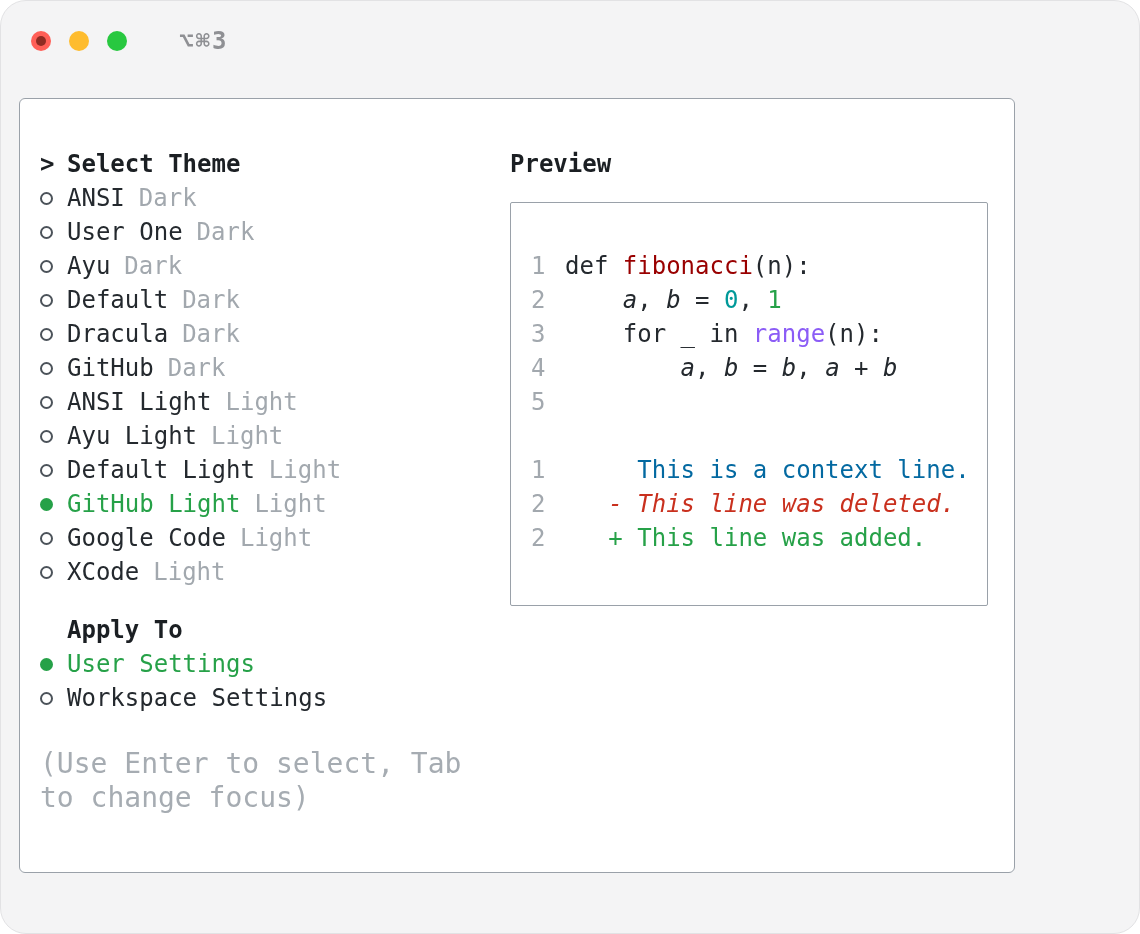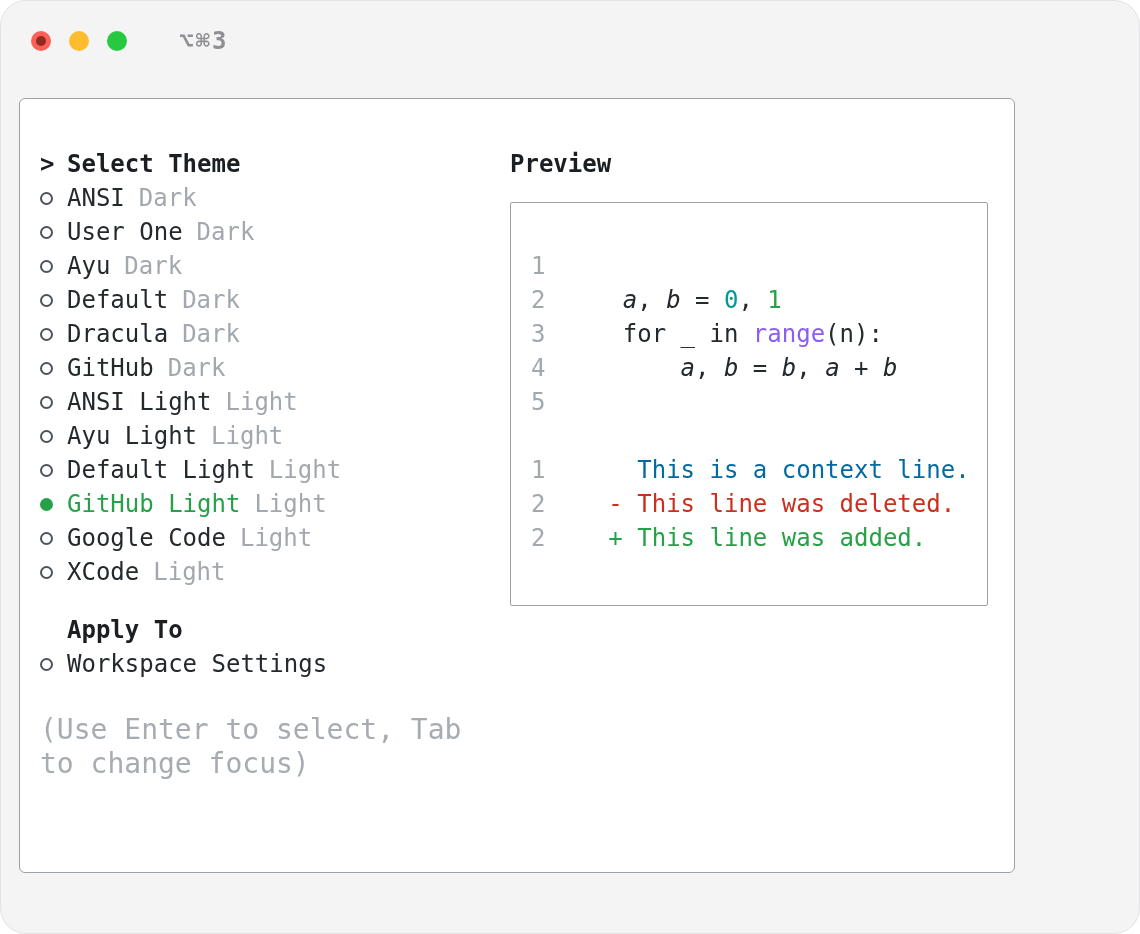--- a/index.html
+++ b/index.html
@@ -81,21 +81,21 @@
   .cline { height: 34px; display: flex; align-items: center; font-size: 24px; white-space: pre; color: #24292e; }
   .lnum { color: #a2a8ae; width: 14px; text-align: right; margin-right: 20px; flex: none; white-space: pre; }
   .ctext { white-space: pre; }
   .ctext span { white-space: pre; }
   .tok-function { color: #990000; }
   .tok-builtin  { color: #8b5cf6; }
   .tok-number   { color: #009999; }
   .tok-number-alt { color: #26a148; }
   .tok-variable { font-style: italic; color: #24292e; }
   .diff-context .ctext { color: #0369a1; }
-  .diff-deleted .ctext { color: #c9301e; }
+  .diff-deleted .ctext { color: #c9301e; font-style: italic; }
   .diff-added   .ctext { color: #26a148; }
 </style>
 </head>
 <body>
 
 <div class="stage">
 
   <div class="titlebar">
     <span class="light red"></span>
     <span class="light yellow"></span>
@@ -171,37 +171,41 @@
         <span class="slot"><span class="radio"></span></span>
         <span class="tname">XCode</span>
         <span class="tvariant">Light</span>
       </div>
 
       <div class="row apply-heading">
         <span class="slot"></span>
         <span class="heading">Apply To</span>
       </div>
 
+      <div class="row selected">
+        <span class="slot"><span class="radio"></span></span>
+        <span class="tname">User Settings</span>
+      </div>
       <div class="row">
         <span class="slot"><span class="radio"></span></span>
         <span class="tname">Workspace Settings</span>
       </div>
 
       <div class="hint">(Use Enter to select, Tab to change focus)</div>
 
     </div>
 
     <div class="right">
 
       <div class="preview-heading">Preview</div>
 
       <div class="preview-box">
 
         <div class="cline">
-          <span class="lnum">1</span>
+          <span class="lnum">1</span><span class="ctext"><span>def </span><span class="tok-function">fibonacci</span><span>(n):</span></span>
         </div>
         <div class="cline">
           <span class="lnum">2</span><span class="ctext"><span>    </span><span class="tok-variable">a</span><span>, </span><span class="tok-variable">b</span><span> = </span><span class="tok-number">0</span><span>, </span><span class="tok-number-alt">1</span></span>
         </div>
         <div class="cline">
           <span class="lnum">3</span><span class="ctext"><span>    for _ in </span><span class="tok-builtin">range</span><span>(n):</span></span>
         </div>
         <div class="cline">
           <span class="lnum">4</span><span class="ctext"><span>        </span><span class="tok-variable">a</span><span>, </span><span class="tok-variable">b</span><span> = </span><span class="tok-variable">b</span><span>, </span><span class="tok-variable">a</span><span> + </span><span class="tok-variable">b</span></span>
         </div>

